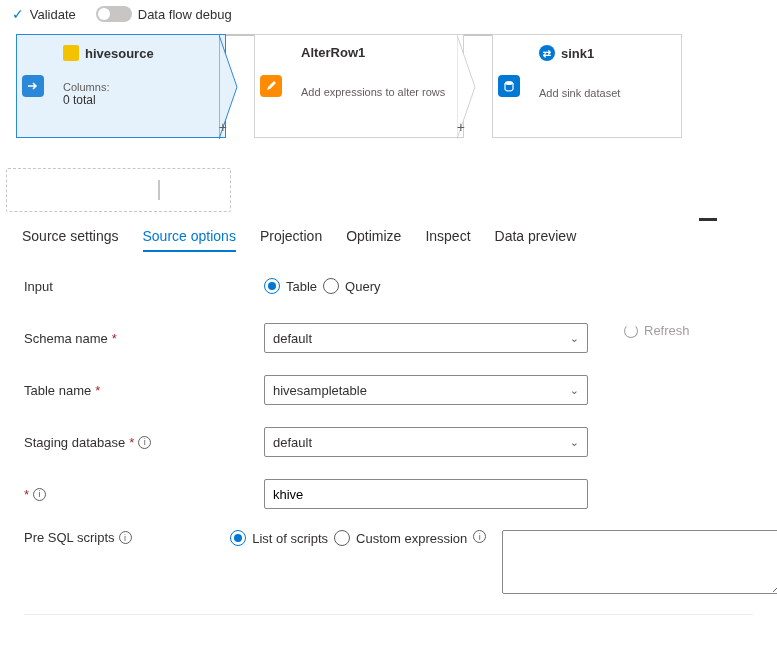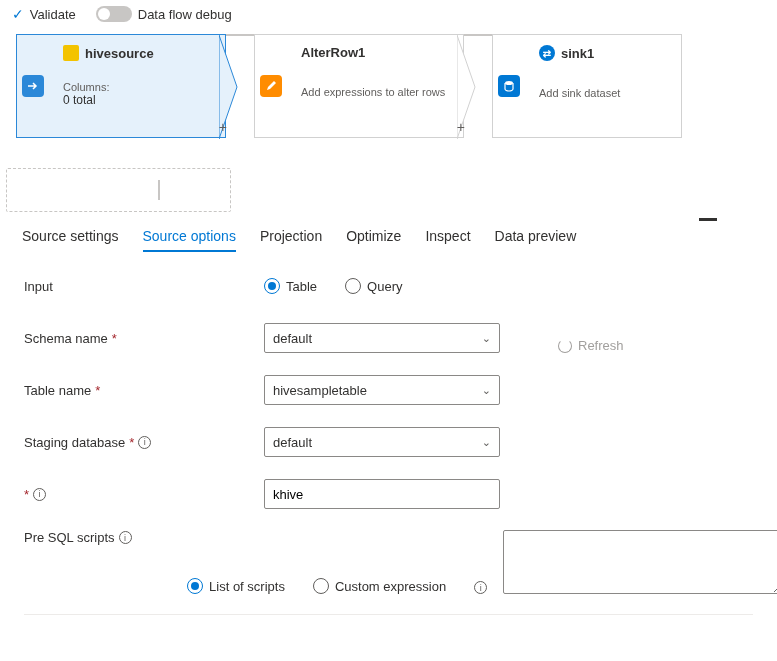--- a/index.html
+++ b/index.html
@@ -98,34 +98,34 @@
   .form { padding: 18px 24px; }
   .row { display:flex; align-items:center; margin-bottom: 20px; min-height:32px; }
   .row.tall { align-items:flex-start; }
   .lbl { width: 240px; font-size: 13px; color:#323130; display:flex; align-items:center; gap:4px;}
   .req { color:#a4262c; }
   .info {
     width:13px;height:13px;border:1px solid #605e5c;border-radius:50%;
     display:inline-flex;align-items:center;justify-content:center;
     font-size:9px;color:#605e5c; cursor:default;
   }
-  .ctrl { flex: 0 0 auto; display:flex; align-items:flex-end; gap:28px; }
+  .ctrl { flex: 0 0 auto; display:flex; align-items:flex-start; gap:6px; }
   .radio {
     display:inline-flex;align-items:center;gap:6px;cursor:pointer;font-size:13px;
   }
   .radio .r {
     width:16px;height:16px;border:1px solid #605e5c;border-radius:50%;
     display:inline-flex;align-items:center;justify-content:center;
   }
   .radio.sel .r { border-color:#0078d4; border-width:1px; }
   .radio.sel .r::after {
     content:"";width:8px;height:8px;border-radius:50%;background:#0078d4;
   }
   .select, .textin {
-    width: 236px; height:30px;
+    width: 324px; height:30px;
     border:1px solid #8a8886; border-radius:2px;
     padding: 0 8px; font-size:13px; background:#fff;
     display:flex;align-items:center;justify-content:space-between;
     cursor:pointer;
   }
   .textin { cursor:text; }
   .chev { color:#605e5c; font-size:11px; }
   .refresh {
     display:flex;align-items:center;gap:6px;color:#a19f9d;margin-left:30px;
     cursor:pointer;

